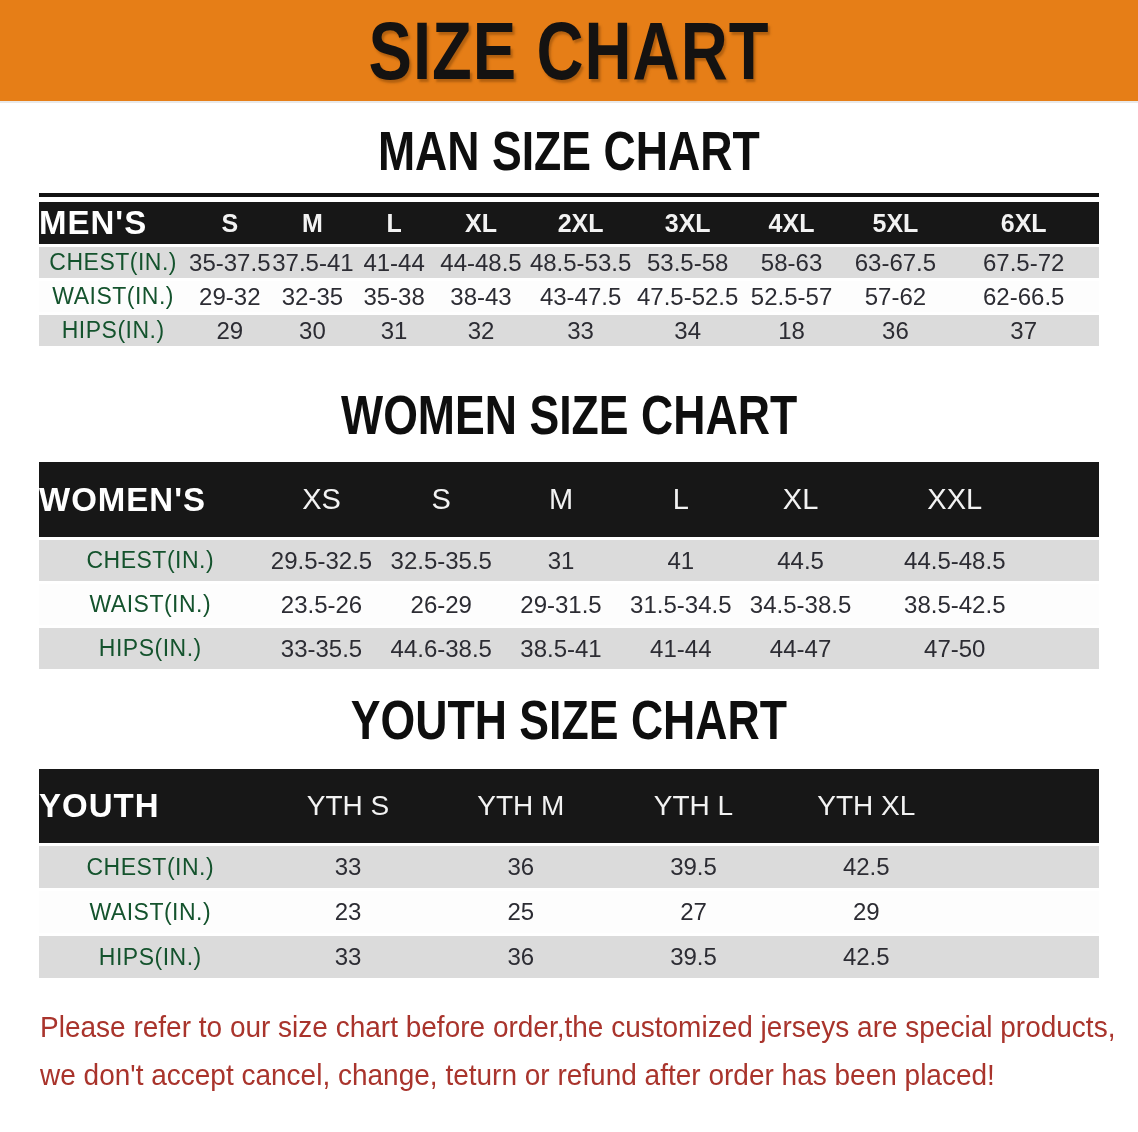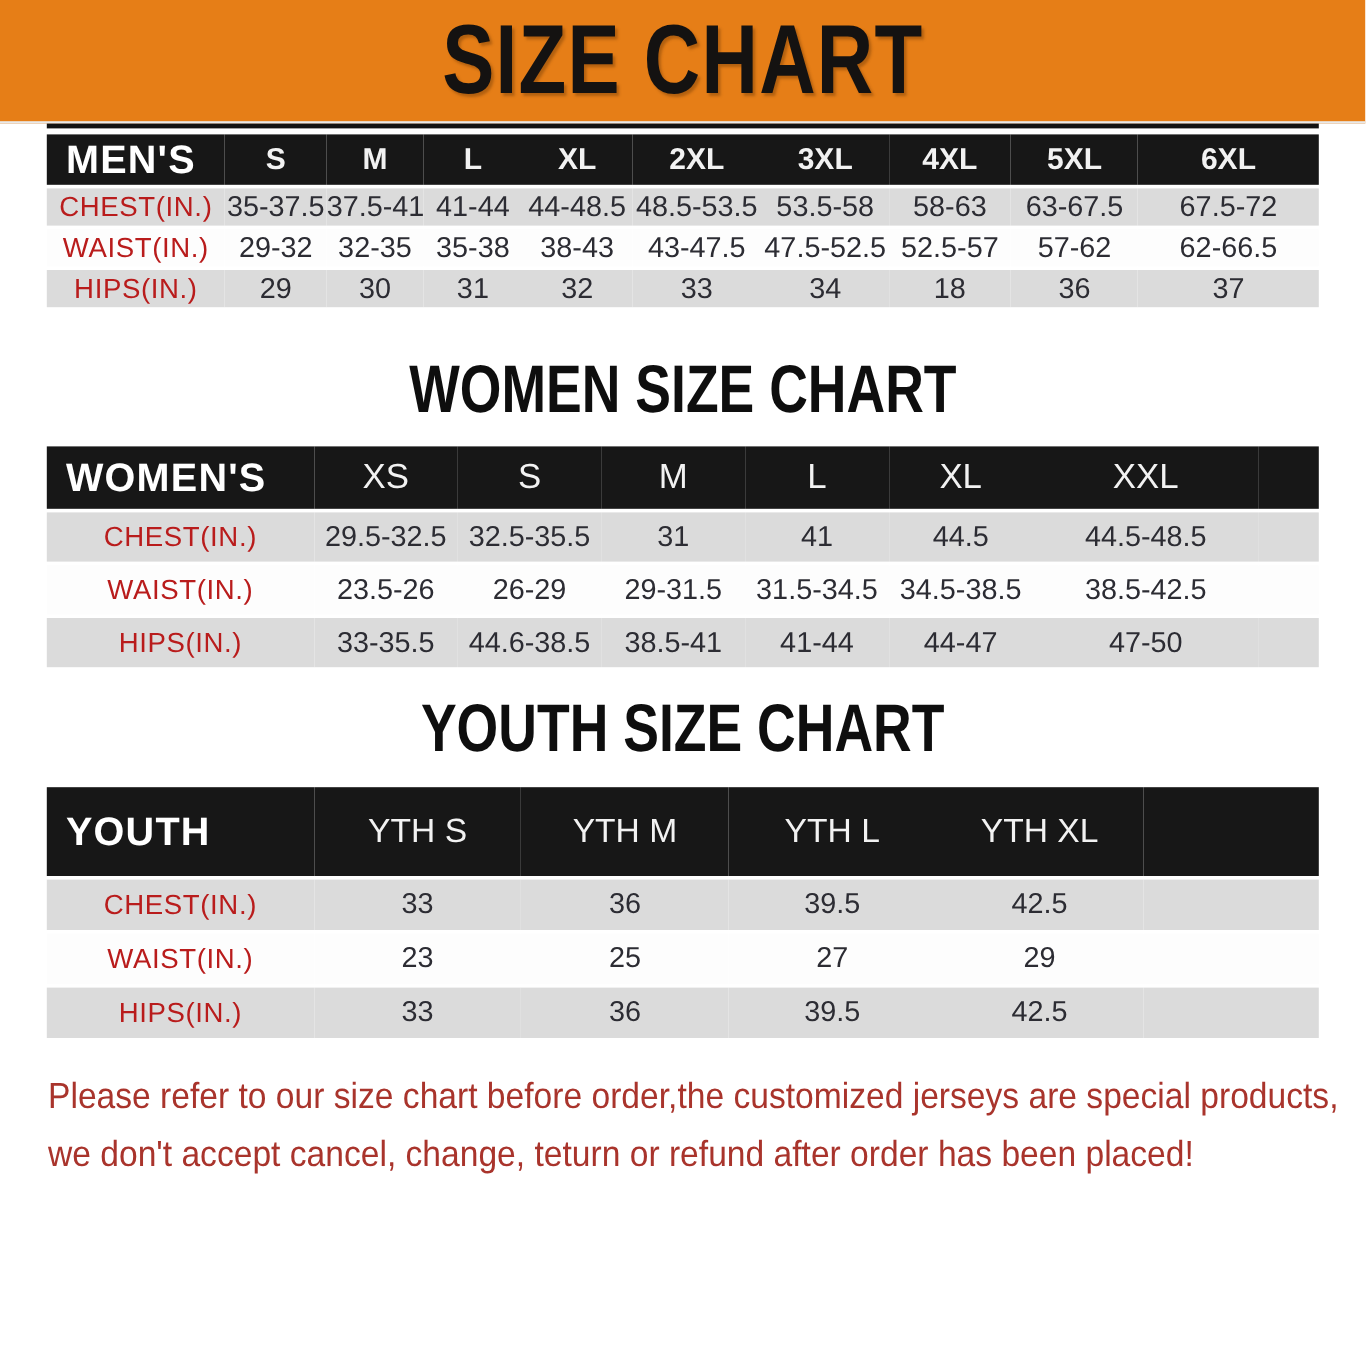--- a/index.html
+++ b/index.html
@@ -67,46 +67,45 @@
     overflow: hidden;
     white-space: nowrap;
   }
   table.size-table thead th {
     background: var(--band-bg, #171717);
     color: #f2f2f2;
     vertical-align: middle;
   }
   table.size-table thead th.lbl {
     text-align: left;
-    padding-left: 16px;
     font-size: 33px;
     font-weight: bold;
     letter-spacing: 1px;
     color: #ffffff;
   }
   table.size-table thead th.sz { text-align: center; }
   #men-table thead th   { height: 42px; }
-  #women-table thead th { height: 52px; }
+  #women-table thead th { height: 75px; }
   #youth-table thead th { height: 74px; }
   #men-table thead th.sz   { font-size: 25px; font-weight: bold; }
   #women-table thead th.sz { font-size: 29px; font-weight: normal; }
   #youth-table thead th.sz { font-size: 28px; font-weight: normal; }
 
   table.size-table tbody tr td { background: #fdfdfd; }
   table.size-table tbody tr:nth-child(odd) td { background: var(--row-alt, #DBDBDB); }
   #youth-table tbody tr:nth-child(even) td { background: #fdfdfd; }
   table.size-table tbody td {
     text-align: center;
     vertical-align: middle;
     color: #2c2c33;
     font-size: 24px;
   }
   table.size-table tbody td.rl {
     font-size: 23px;
-    color: #b91c1c;
+    color: #14532d;
     letter-spacing: 0.5px;
   }
   #men-table tbody td   { height: 31px; }
   #women-table tbody td { height: 41px; }
   #youth-table tbody td { height: 42px; }
   td.sp, th.sp { background: transparent; }
   table.size-table thead th.sp { background: var(--band-bg, #171717); }
 
   
   .disclaimer {
@@ -119,20 +118,23 @@
 </style>
 </head>
 <body>
 
 <div class="page">
 
   <div class="banner">
     <span class="banner-text">SIZE CHART</span>
   </div>
 
+  <h2 class="section-heading mt-man">
+    <span class="condensed">MAN SIZE CHART</span>
+  </h2>
   <div class="tbl-wrap">
     <div class="topline"></div>
     <table class="size-table" id="men-table">
       <colgroup>
         <col style="width:14%">
           <col style="width:8%">
           <col style="width:7.6%">
           <col style="width:7.8%">
         <col style="width:8.6%">
           <col style="width:10.2%">

